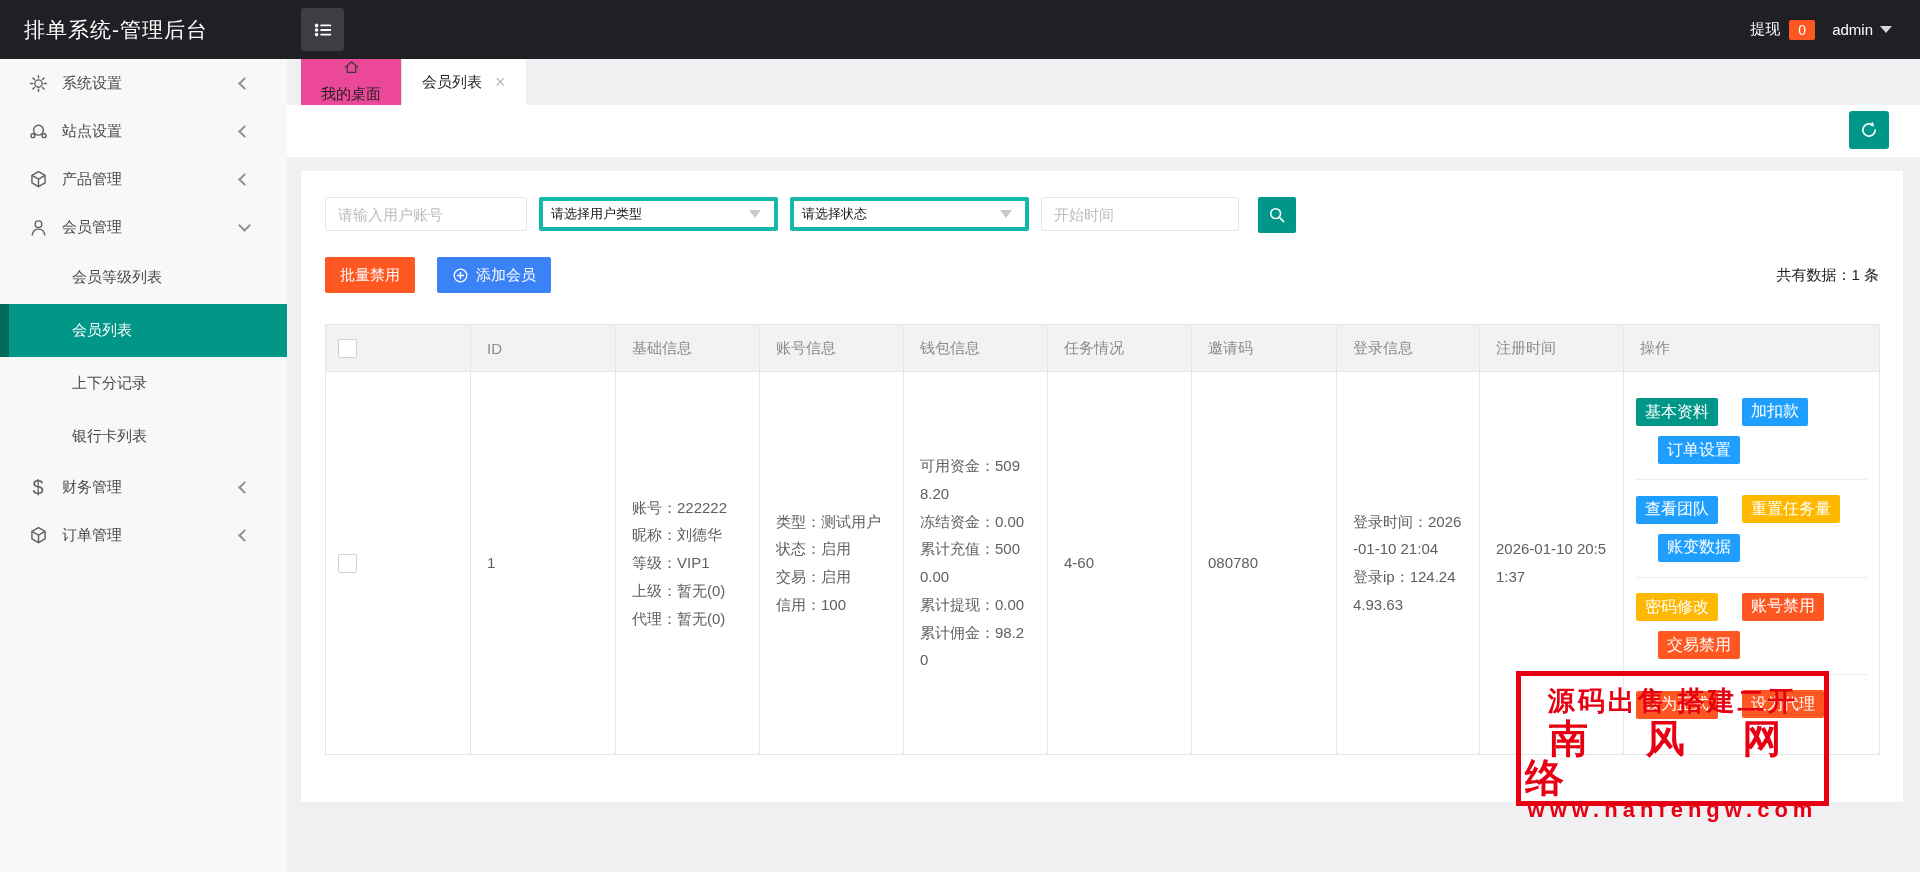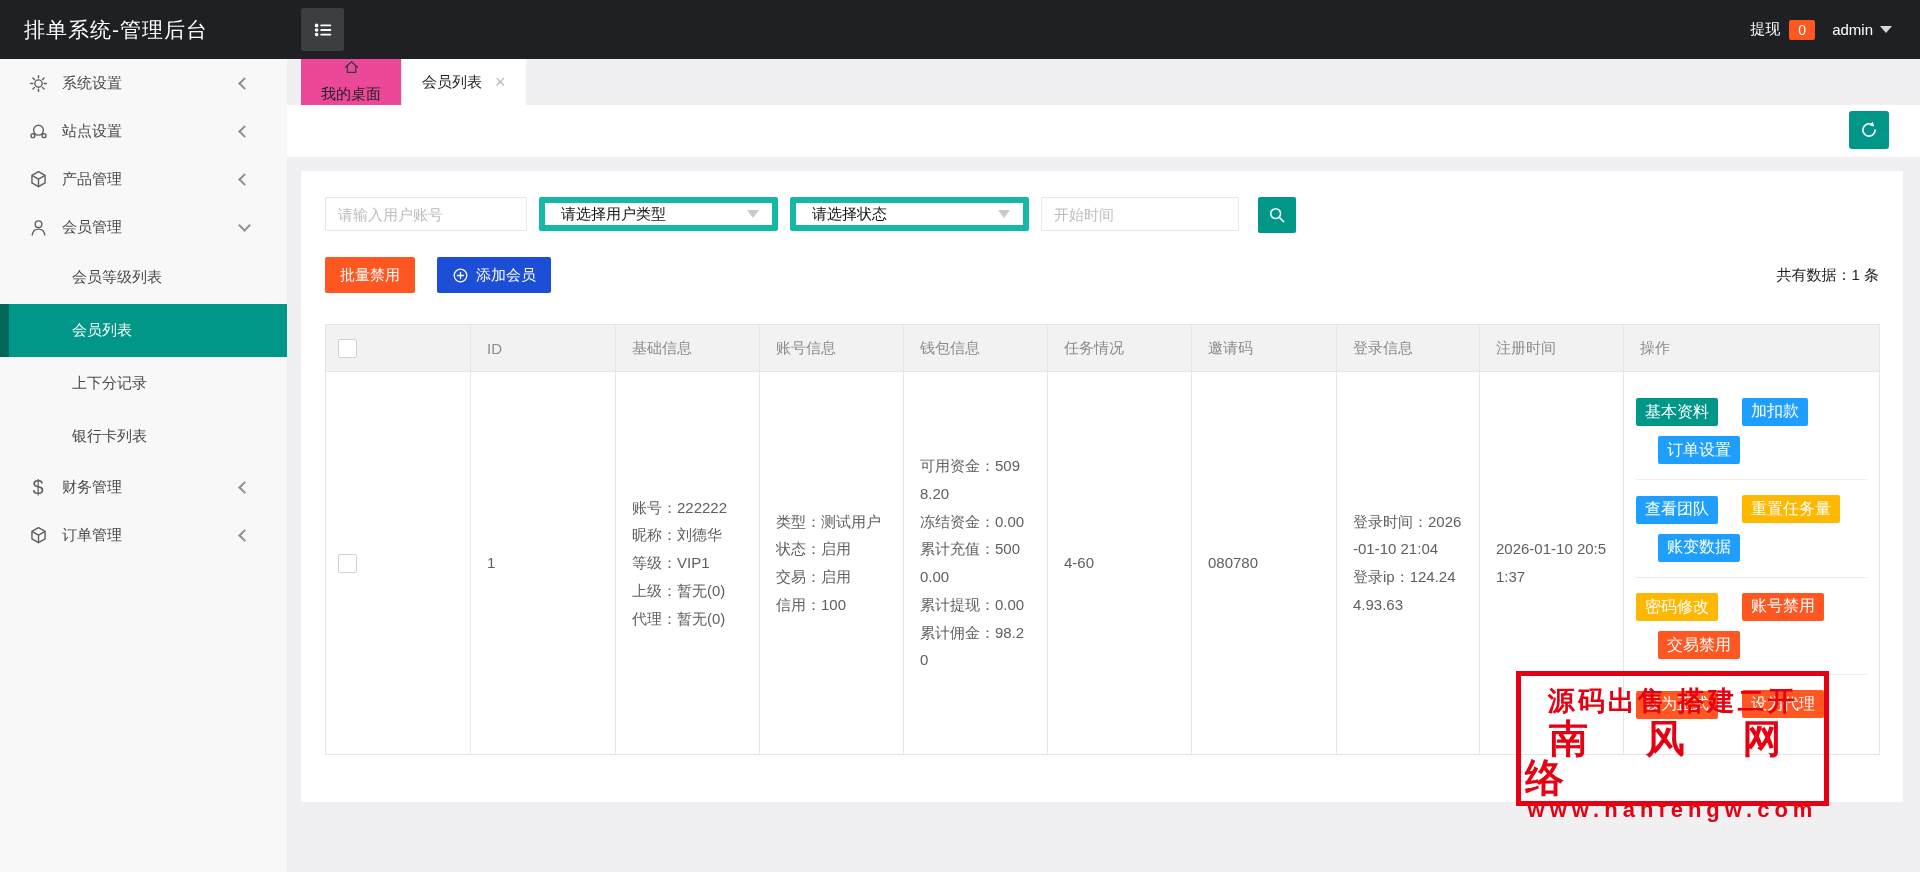--- a/index.html
+++ b/index.html
@@ -38,28 +38,28 @@
   .tab .close { color:#b8b8b8; font-size:18px; margin-left:4px; }
   .toolstrip { height:52px; background:#ffffff; position:relative; }
   .refresh-btn { position:absolute; right:31px; top:6px; width:40px; height:38px; background:#009688; border:none; border-radius:3px; cursor:pointer; display:flex; align-items:center; justify-content:center; }
   .gap { height:14px; }
   .card { margin:0 17px 0 14px; height:631px; background:#ffffff; padding:26px 24px 0 24px; position:relative; }
   
   .filters { display:flex; align-items:flex-start; }
   .f-input { width:202px; height:34px; border:1px solid #e6e6e6; border-radius:2px; padding:0 12px; font-size:15px; color:#333; outline:none; font-family:inherit; }
   .f-input::placeholder { color:#bdbdbd; }
   .f-date { width:198px; margin-left:12px; }
-  .f-select { width:239px; height:34px; border:6px solid #14b8a6; border-radius:2px; margin-left:12px; display:flex; align-items:center; padding:0 16px; font-size:15px; color:#141414; position:relative; cursor:pointer; }
+  .f-select { width:239px; height:34px; border:4px solid #14b8a6; border-radius:2px; margin-left:12px; display:flex; align-items:center; padding:0 8px; font-size:13px; color:#141414; position:relative; cursor:pointer; }
   .f-select .tri { position:absolute; right:13px; width:0; height:0; border-left:6px solid transparent; border-right:6px solid transparent; border-top:8px solid #c9c9c9; }
   .search-btn { margin-left:19px; width:38px; height:36px; background:#009688; border:none; border-radius:2px; cursor:pointer; display:flex; align-items:center; justify-content:center; }
   
   .btns-row { margin-top:24px; height:36px; display:flex; align-items:center; }
   .btn { height:36px; border:none; border-radius:2px; color:#fff; font-size:15px; padding:0 15px; cursor:pointer; display:flex; align-items:center; gap:7px; font-family:inherit; }
   .btn.orange { background:#FF5722; }
-  .btn.teal { background:#1d4ed8; margin-left:22px; }
+  .btn.teal { background:#3b82f6; margin-left:22px; }
   .total { margin-left:auto; font-size:15px; color:#1f1f1f; }
   
   .table-wrap { margin-top:31px; }
   table { border-collapse:collapse; width:1554px; table-layout:fixed; }
   th { height:47px; background:#f2f2f2; border:1px solid #e6e6e6; font-weight:normal; font-size:15px; color:#8c8c8e; text-align:left; padding-left:16px; }
   th.cb-col, td.cb-col { padding-left:12px; }
   td { border:1px solid #e6e6e6; font-size:15px; color:#5f5f5f; padding:14px 16px; vertical-align:middle; word-break:break-all; line-height:1.85; }
   tr.data-row { height:383px; }
   .cbx { width:19px; height:19px; background:#fff; border:1px solid #d2d2d2; border-radius:2px; cursor:pointer; }
   

